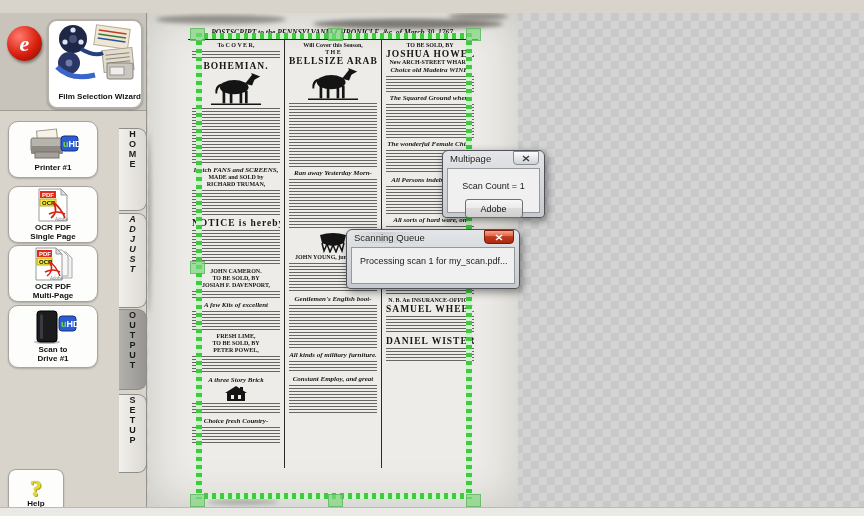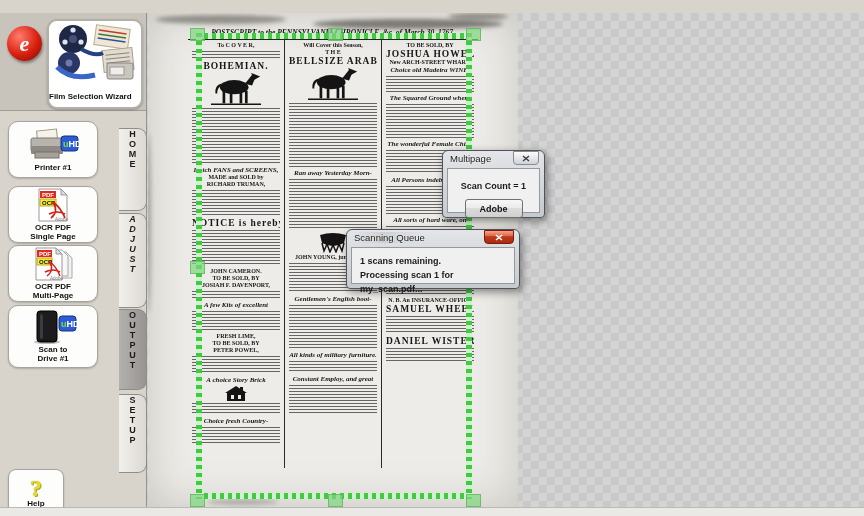--- a/index.html
+++ b/index.html
@@ -28,21 +28,21 @@
   #side-top{position:absolute;left:0;top:0;width:146px;height:97px;
     background:#c8c4bc;border-bottom:1px solid #a09d97;}
   #brand-logo{position:absolute;left:7px;top:13px;width:35px;height:35px;border-radius:50%;
     background:radial-gradient(circle at 35% 30%,#ff7c6e,#d91f0e 55%,#760c03);
     box-shadow:1px 2px 3px rgba(0,0,0,.4);display:flex;align-items:center;justify-content:center;
     color:#fff;font:italic bold 22px "Liberation Serif",serif;line-height:0;}
   #wizard-btn{position:absolute;left:47px;top:6px;width:92px;height:86px;
     background:#fff;border:2px solid #b3b0aa;border-radius:10px;
     box-shadow:0 1px 2px rgba(0,0,0,.25);}
   #wizard-img{position:absolute;left:2px;top:2px;width:84px;height:60px;}
-  #wizard-label{position:absolute;left:0;bottom:6px;width:100%;text-align:left;
+  #wizard-label{position:absolute;left:0;bottom:6px;width:100%;text-align:right;
     font-size:8px;font-weight:bold;color:#111;}
 
   .side-btn{position:absolute;left:8px;width:88px;background:#fdfdfc;
     border:1px solid #a7a49e;border-radius:10px;box-shadow:0 1px 2px rgba(0,0,0,.2);
     display:flex;flex-direction:column;align-items:center;justify-content:center;gap:1px;}
   .side-ic{height:34px;display:flex;align-items:center;justify-content:center;}
   .side-lab{font-size:8px;font-weight:bold;color:#111;text-align:center;line-height:9px;}
   #help-btn{position:absolute;left:8px;top:456px;width:54px;height:45px;
     background:#fdfdfc;border:1px solid #a7a49e;border-radius:8px;
     box-shadow:0 1px 2px rgba(0,0,0,.2);display:flex;flex-direction:column;
@@ -100,21 +100,21 @@
   .sel-handle{position:absolute;width:13px;height:11px;z-index:2;
     background:rgba(125,215,125,.7);border:1px solid rgba(80,170,80,.6);}
 
   
   .win7{position:absolute;border:1px solid #50545a;border-radius:6px 6px 4px 4px;
     background:linear-gradient(180deg,#e3e5e8,#c6c9cd);
     box-shadow:2px 3px 8px rgba(0,0,0,.45);z-index:5;}
   .win7-title{position:absolute;left:7px;top:2px;font-size:9.5px;color:#1b1b1b;
     text-shadow:0 0 3px rgba(255,255,255,.9);white-space:nowrap;}
   .win7-body{position:absolute;left:4px;right:4px;top:17px;bottom:4px;
-    background:#f0f0f0;border:1px solid #95989c;font-weight:bold;}
+    background:#f0f0f0;border:1px solid #95989c;}
   .close-red{position:absolute;right:5px;top:0;width:28px;height:12px;
     border:1px solid #7c1a06;border-radius:0 0 4px 4px;
     background:linear-gradient(180deg,#f3a38e 0%,#dd6347 45%,#c23a1d 46%,#a82c10 100%);
     display:flex;align-items:center;justify-content:center;}
   .close-gray{position:absolute;right:5px;top:0;width:24px;height:12px;
     border:1px solid #888b8f;border-radius:0 0 4px 4px;
     background:linear-gradient(180deg,#fcfcfc,#cfd2d6);
     display:flex;align-items:center;justify-content:center;}
 
   #queue-dialog{left:199px;top:216px;width:172px;height:58px;}
@@ -305,21 +305,21 @@
               <div class="np-h">JOHN CAMERON.</div>
               <div class="np-h">TO BE SOLD, BY</div>
               <div class="np-h">JOSIAH F. DAVENPORT,</div>
               <div class="np-fill" style="height: 8px;"></div>
               <div class="np-i">A few Kits of excellent</div>
               <div class="np-fill" style="height: 20px;"></div>
               <div class="np-h">FRESH LIME,</div>
               <div class="np-h">TO BE SOLD, BY</div>
               <div class="np-h">PETER POWEL,</div>
               <div class="np-fill" style="height: 18px;"></div>
-              <div class="np-i">A choice Story Brick</div>
+              <div class="np-i">A three Story Brick</div>
               <div class="np-img">
                 <svg width="26" height="16" viewBox="0 0 26 16">
                   <rect x="4" y="7" width="18" height="9" fill="#141414"></rect>
                   <path d="M2 8 L13 1 L24 8 Z" fill="#141414"></path>
                   <rect x="17" y="2" width="3" height="4" fill="#141414"></rect>
                   <rect x="8" y="10" width="3" height="4" fill="#edece8"></rect>
                   <rect x="15" y="10" width="3" height="4" fill="#edece8"></rect>
                 </svg>
               </div>
               <div class="np-fill" style="height: 12px;"></div>
@@ -410,21 +410,20 @@
     <div id="queue-dialog" class="win7">
       <span class="win7-title">Scanning Queue</span>
       <span class="close-red">
         <svg width="8" height="7">
             <line x1="1" y1="1" x2="7" y2="6" stroke="#fff" stroke-width="1.6"></line>
             <line x1="7" y1="1" x2="1" y2="6" stroke="#fff" stroke-width="1.6"></line>
           </svg>
       </span>
       <div class="win7-body">
         <div id="queue-lines">
-            <div>1 scans remaining.</div>
             <div>Processing scan 1 for my_scan.pdf...</div>
           </div>
       </div>
     </div>
   </div>
 
   <div id="multipage-dialog" class="win7">
     <span class="win7-title">Multipage</span>
     <span class="close-gray">
       <svg width="8" height="7">

